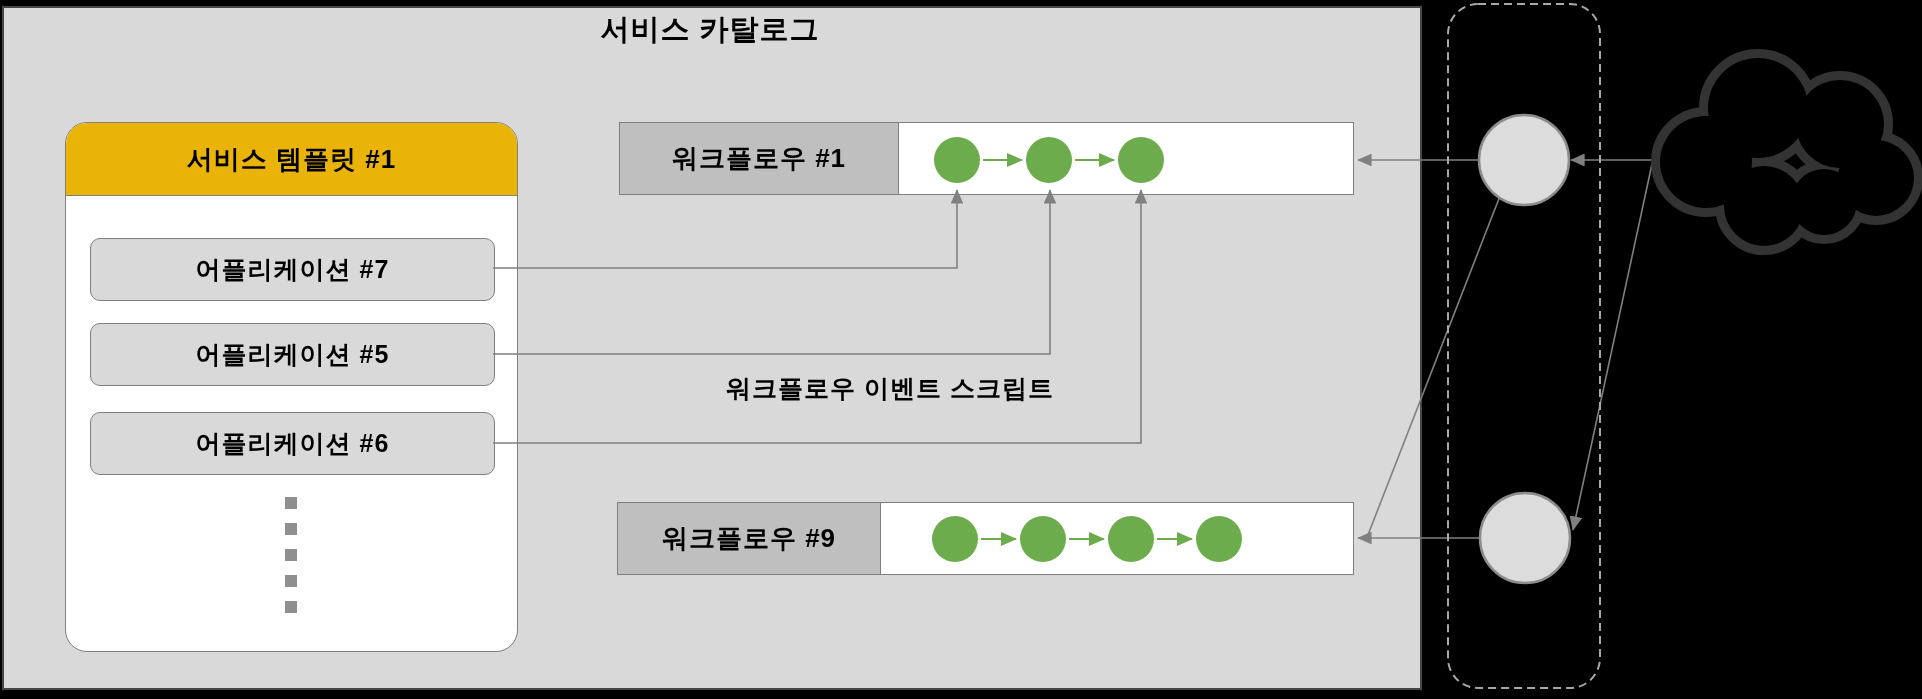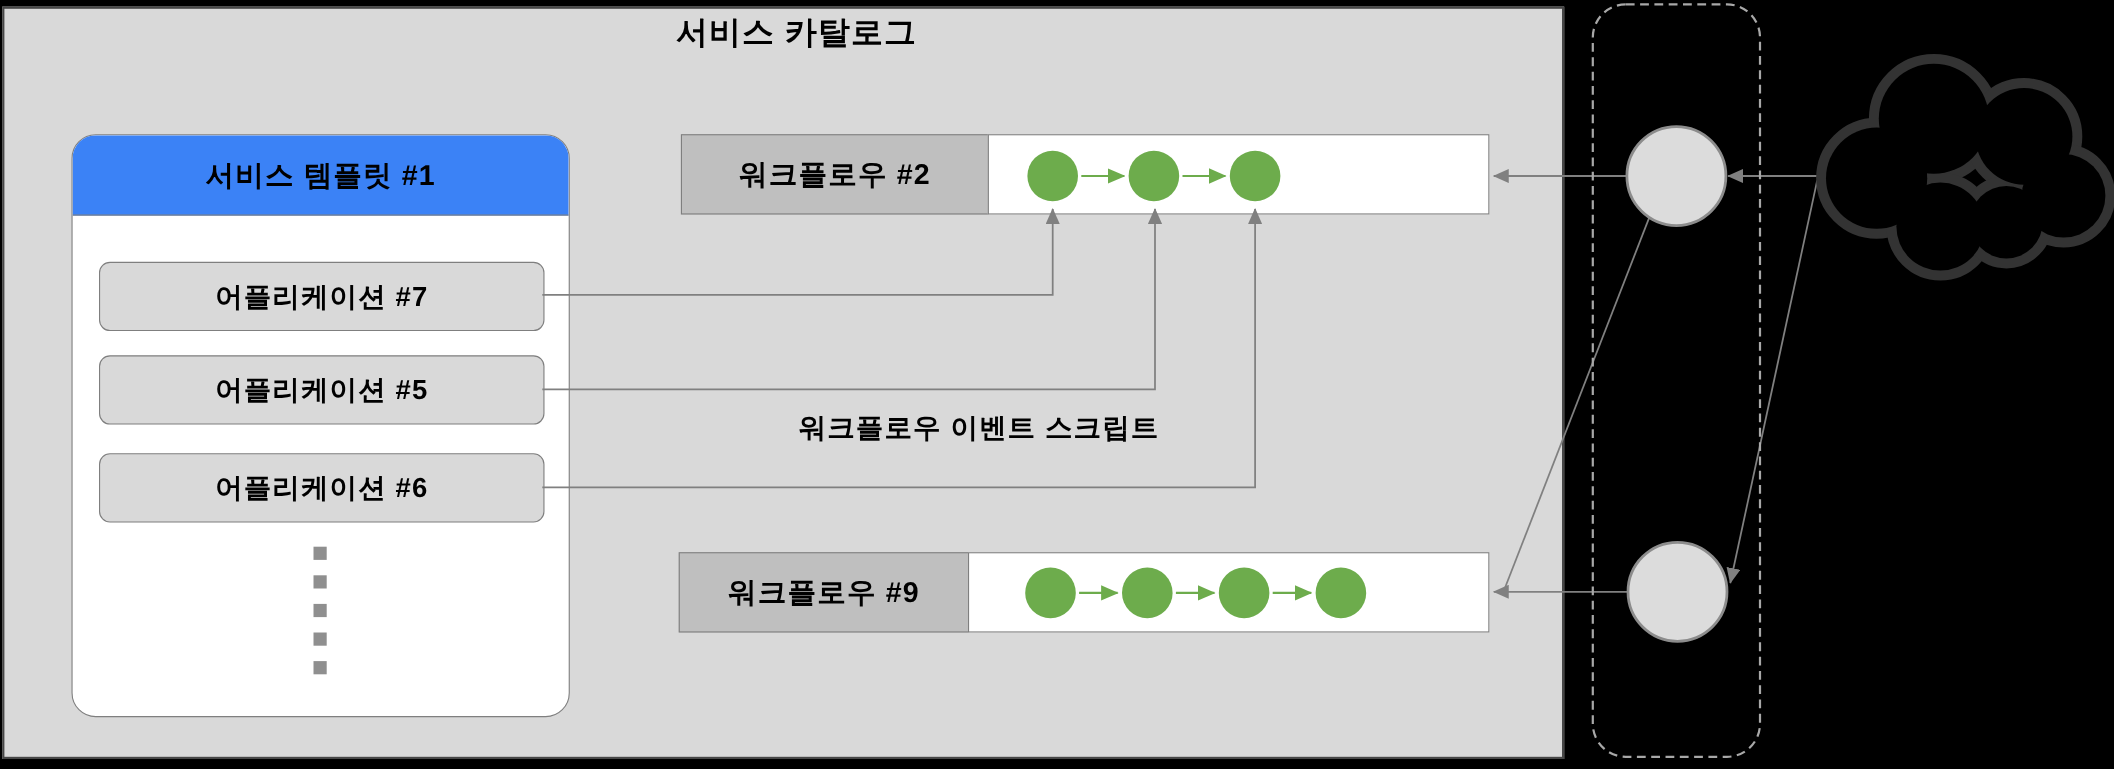--- a/index.html
+++ b/index.html
@@ -7,28 +7,28 @@
     width:1922px;height:699px;position:relative;background:#000;
     font-family:"Liberation Sans","DejaVu Sans",sans-serif;color:#000;
     overflow:hidden;
   }
   .panel{
     position:absolute;left:2px;top:6px;width:1416px;height:680px;
     background:#d9d9d9;border:2px solid #474747;
   }
   .catalog-title{
     position:absolute;left:0;top:10px;width:1420px;text-align:center;
-    font-size:29px;font-weight:bold;letter-spacing:1px;padding-left:14px;
+    font-size:29px;font-weight:bold;letter-spacing:1px;
   }
   .template-box{
     position:absolute;left:65px;top:122px;width:451px;height:528px;
     background:#fff;border:1.5px solid #7f7f7f;border-radius:22px;overflow:hidden;
   }
   .template-header{
-    height:72px;background:#3b82f6;border-bottom:1.5px solid #7f7f7f;
+    height:72px;background:#eab308;border-bottom:1.5px solid #7f7f7f;
     display:flex;align-items:center;justify-content:center;
     font-size:26px;font-weight:bold;letter-spacing:1px;
   }
   .app-box{
     position:absolute;left:90px;width:403px;height:61px;
     background:#d9d9d9;border:1.5px solid #7f7f7f;border-radius:10px;
     display:flex;align-items:center;justify-content:center;
     font-size:25px;font-weight:bold;letter-spacing:1px;
   }
   .app-1{top:238px}.app-2{top:323px}.app-3{top:412px}
@@ -66,21 +66,21 @@
 <div class="app-box app-3">어플리케이션 #6</div>
 
 <div class="ellipsis-dots" id="dots">
     <div class="dot"></div>
     <div class="dot"></div>
     <div class="dot"></div>
     <div class="dot"></div>
     <div class="dot"></div>
   </div>
 
-<div class="wf-label wf1-label">워크플로우 #2</div>
+<div class="wf-label wf1-label">워크플로우 #1</div>
 <div class="wf-track wf1-track"></div>
 
 <div class="wf-label wf2-label">워크플로우 #9</div>
 <div class="wf-track wf2-track"></div>
 
 <div class="annotation">워크플로우 이벤트 스크립트</div>
 
 <svg id="overlay" width="1922" height="699" viewBox="0 0 1922 699">
   <defs>
     <marker id="ag" markerWidth="9" markerHeight="8" refX="8.5" refY="4" orient="auto">

